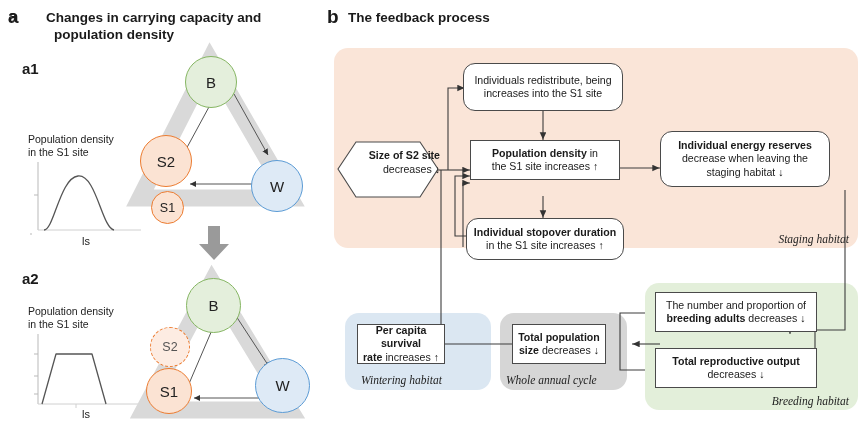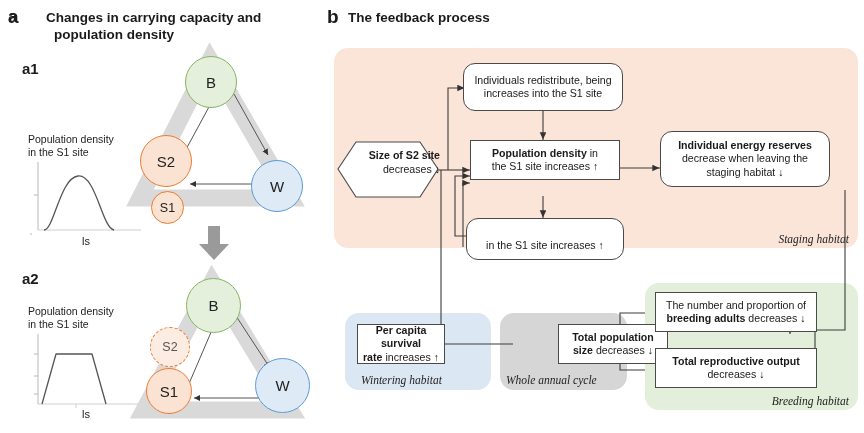--- a/index.html
+++ b/index.html
@@ -189,42 +189,42 @@
 <div class="abs fbox" style="left:470px;top:140px;width:150px;height:40px;">
   <span>
     <b>Population density</b>
     <span>in</span><br>
     <span>the S1 site increases ↑</span>
   </span>
 </div>
 
 <div class="abs fbox round" style="left:466px;top:218px;width:158px;height:42px;">
   <span>
-    <br>
+    <b>Individual stopover duration</b><br>
     <span>in the S1 site increases ↑</span>
   </span>
 </div>
 
 <div class="abs fbox round" style="left:660px;top:131px;width:170px;height:56px;">
   <span>
     <b>Individual energy reserves</b><br>
     <span>decrease when leaving the</span><br>
     <span>staging habitat ↓</span>
   </span>
 </div>
 
 <div class="abs fbox" style="left:357px;top:324px;width:88px;height:40px;">
   <span>
     <b>Per capita survival</b><br>
     <b>rate</b>
     <span>increases ↑</span>
   </span>
 </div>
 
-<div class="abs fbox" style="left:512px;top:324px;width:110px;height:40px;margin-left:46px;">
+<div class="abs fbox" style="left:512px;top:324px;width:94px;height:40px;">
   <span>
     <b>Total population</b><br>
     <b>size</b>
     <span>decreases ↓</span>
   </span>
 </div>
 
 <div class="abs fbox" style="left:655px;top:292px;width:162px;height:40px;">
   <span>
     <span>The number and proportion of</span><br>

